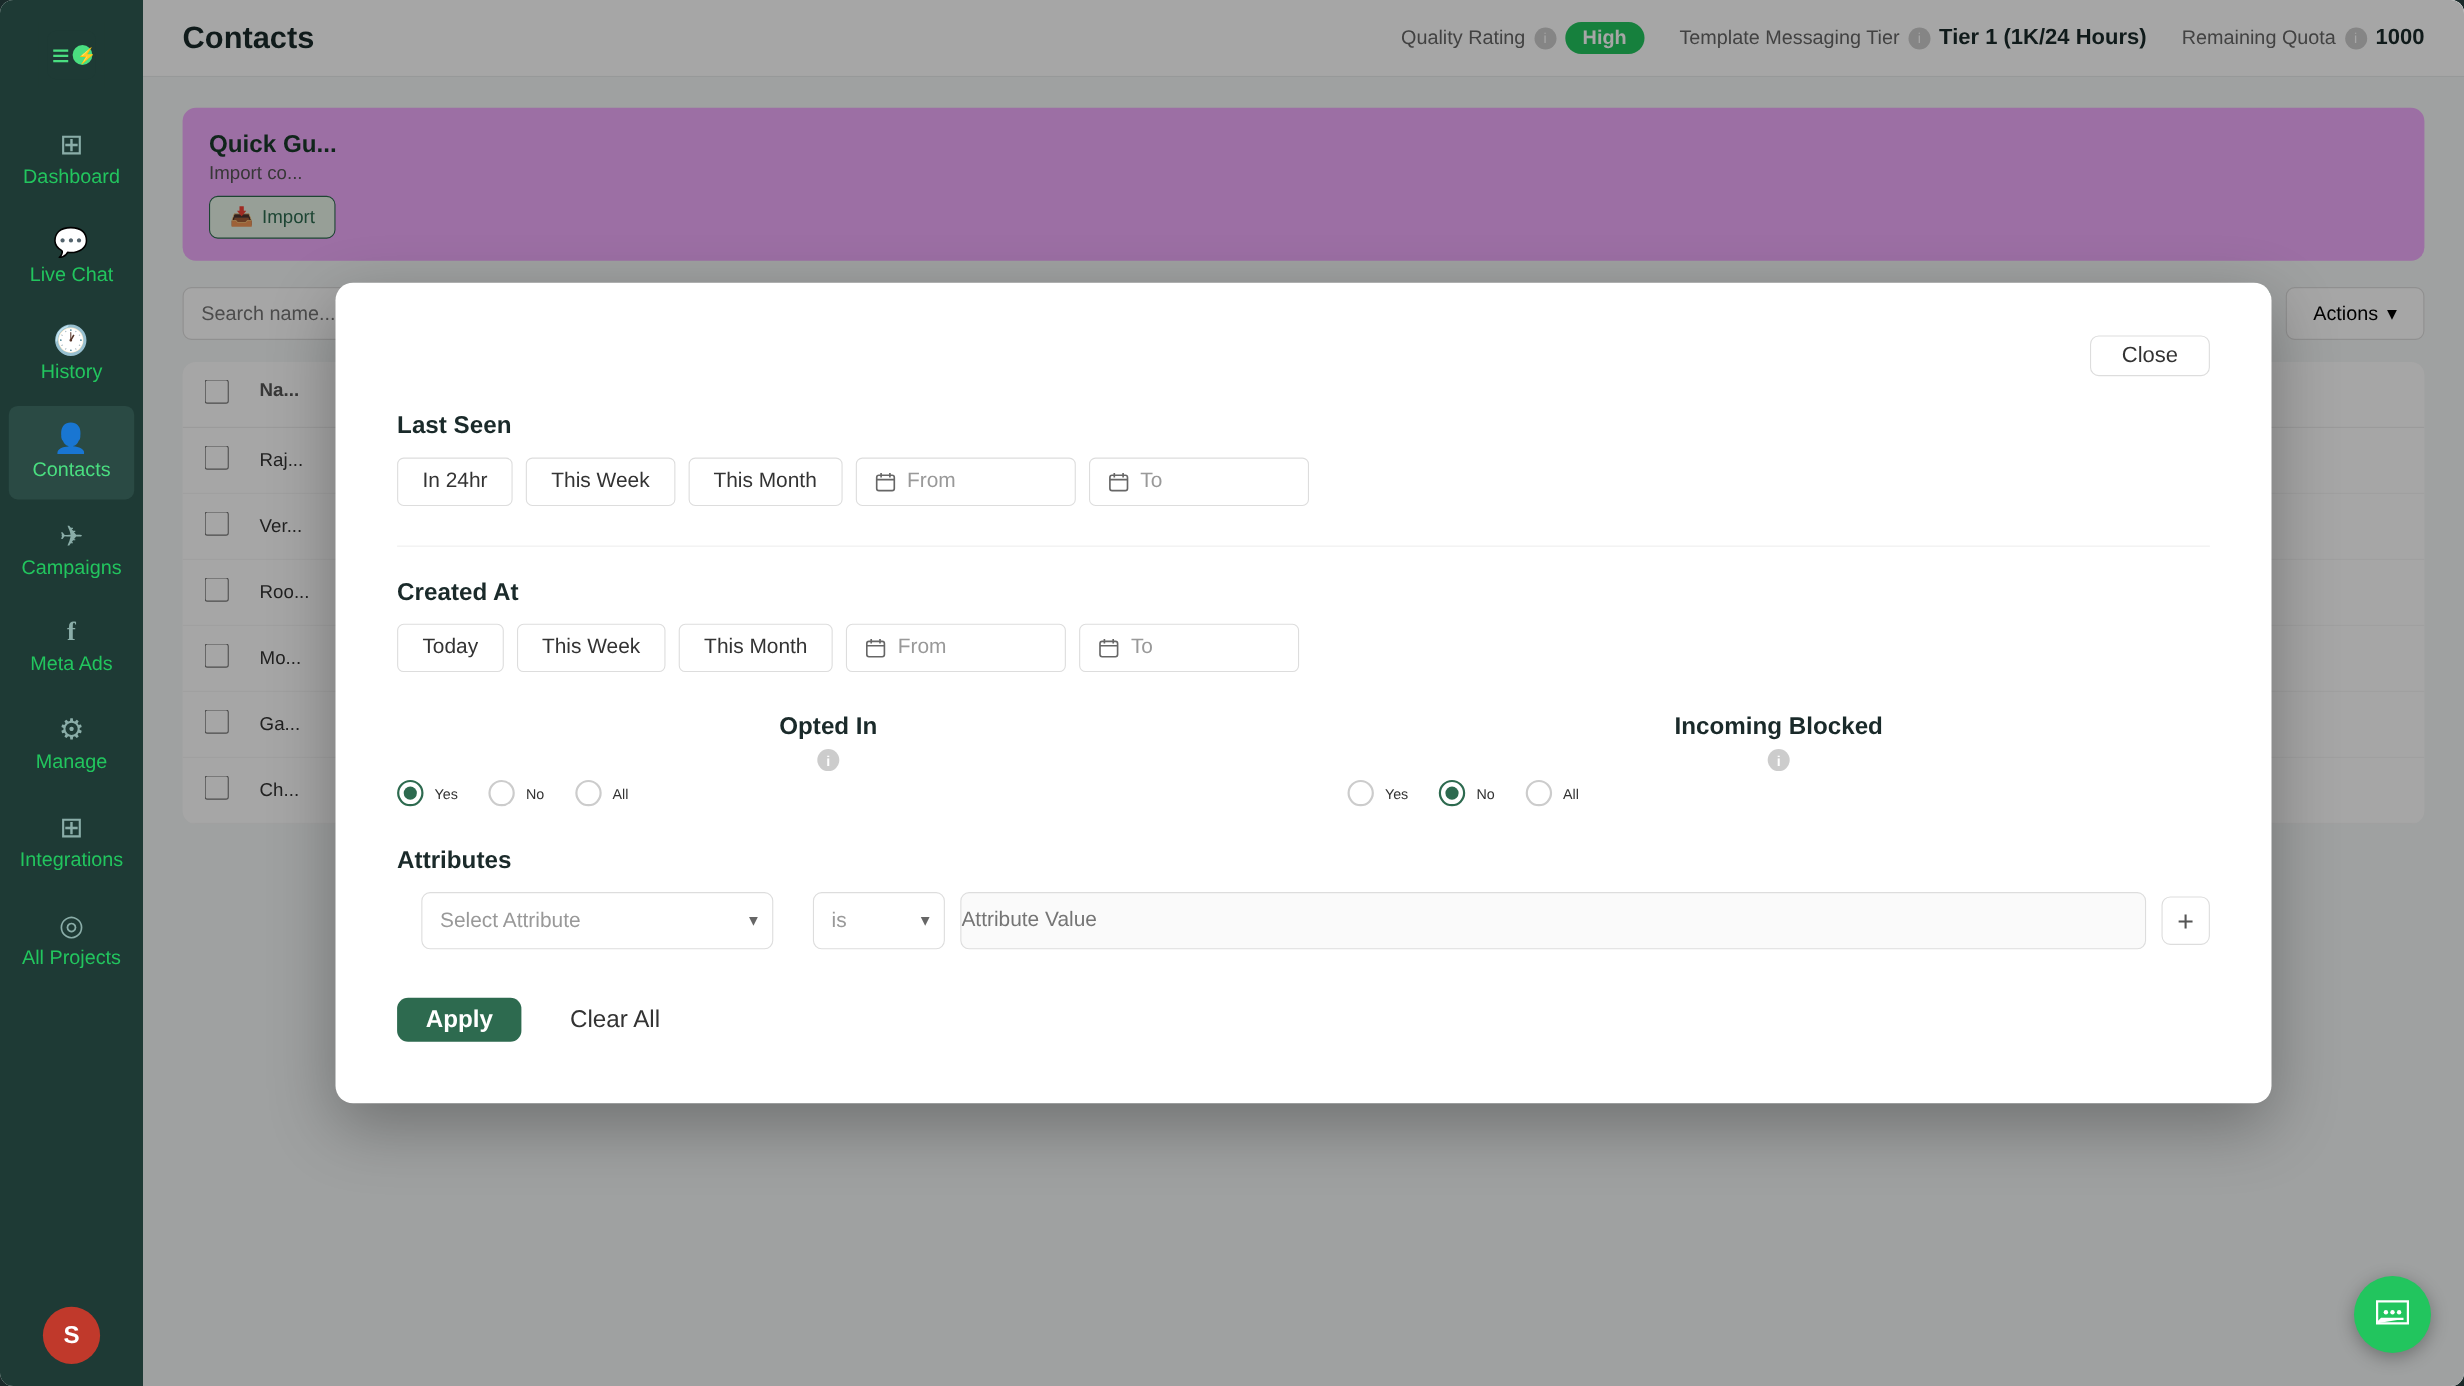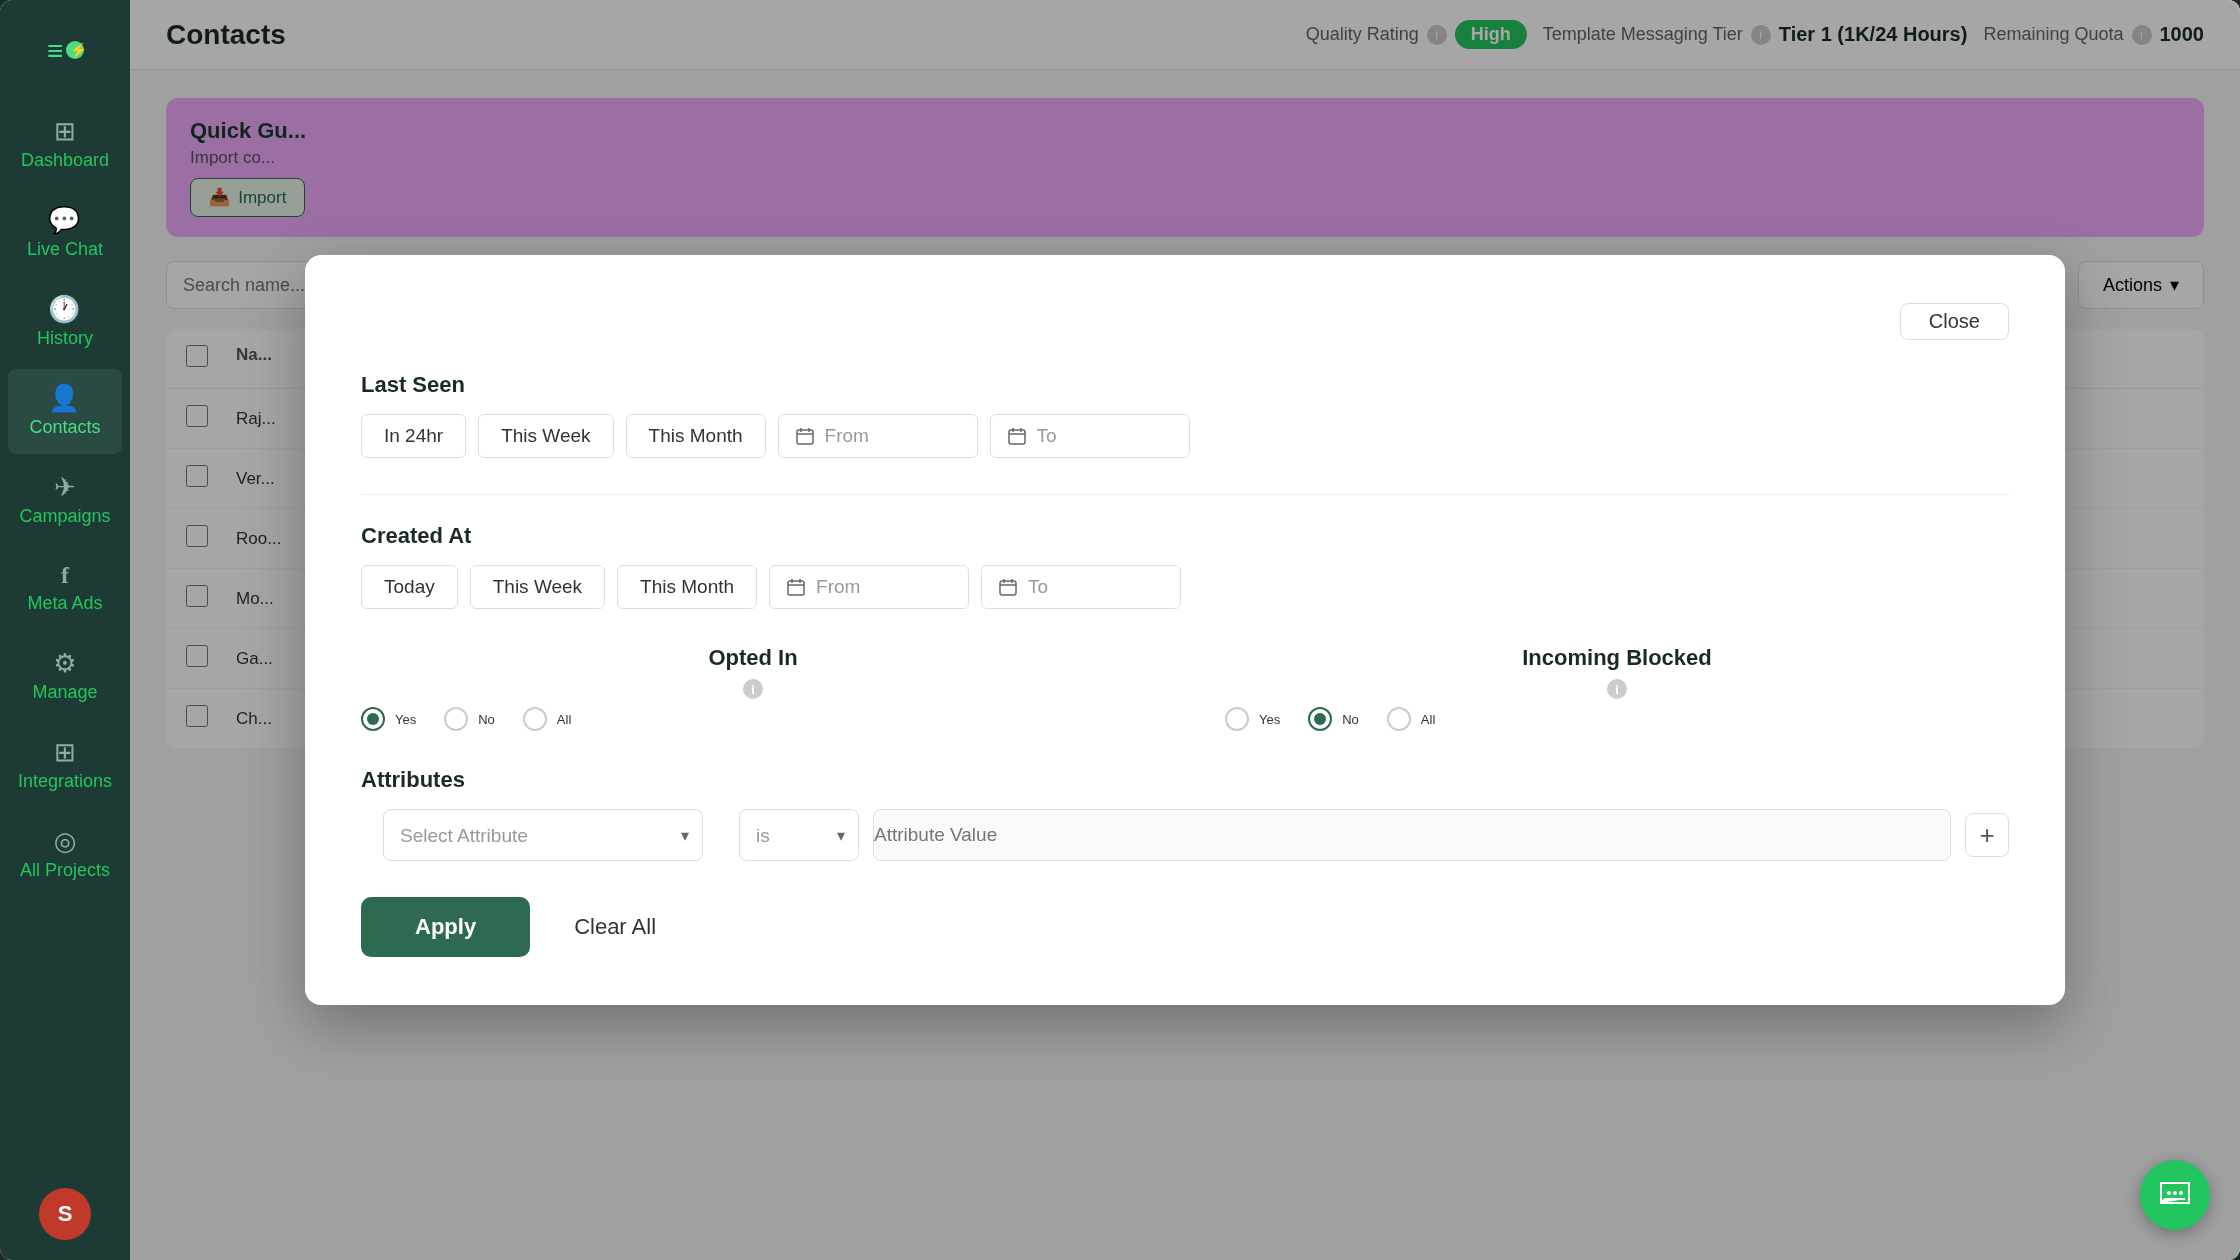--- a/index.html
+++ b/index.html
@@ -117,21 +117,21 @@
     .topbar-title {
       font-size: 28px;
       font-weight: 600;
       color: #1a2a2a;
       flex: 1;
     }
 
     .topbar-meta {
       display: flex;
       align-items: center;
-      gap: 16px;
+      gap: 32px;
       font-size: 18px;
       color: #666;
     }
 
     .topbar-meta .meta-item {
       display: flex;
       align-items: center;
       gap: 8px;
     }
 
@@ -501,22 +501,22 @@
     }
 
     
     .action-row {
       display: flex;
       align-items: center;
       gap: 20px;
     }
 
     .apply-btn {
-      height: 60px;
-      padding: 0 54px;
+      height: 40px;
+      padding: 0 26px;
       background: #2d6a4f;
       color: white;
       border: none;
       border-radius: 10px;
       font-size: 22px;
       font-weight: 600;
       cursor: pointer;
     }
 
     .clear-btn {

